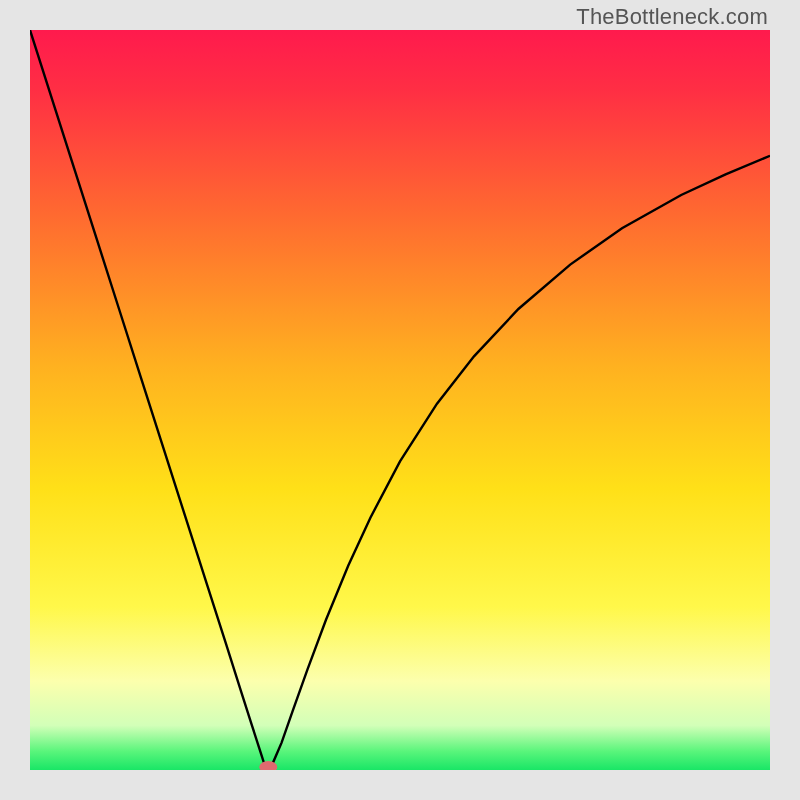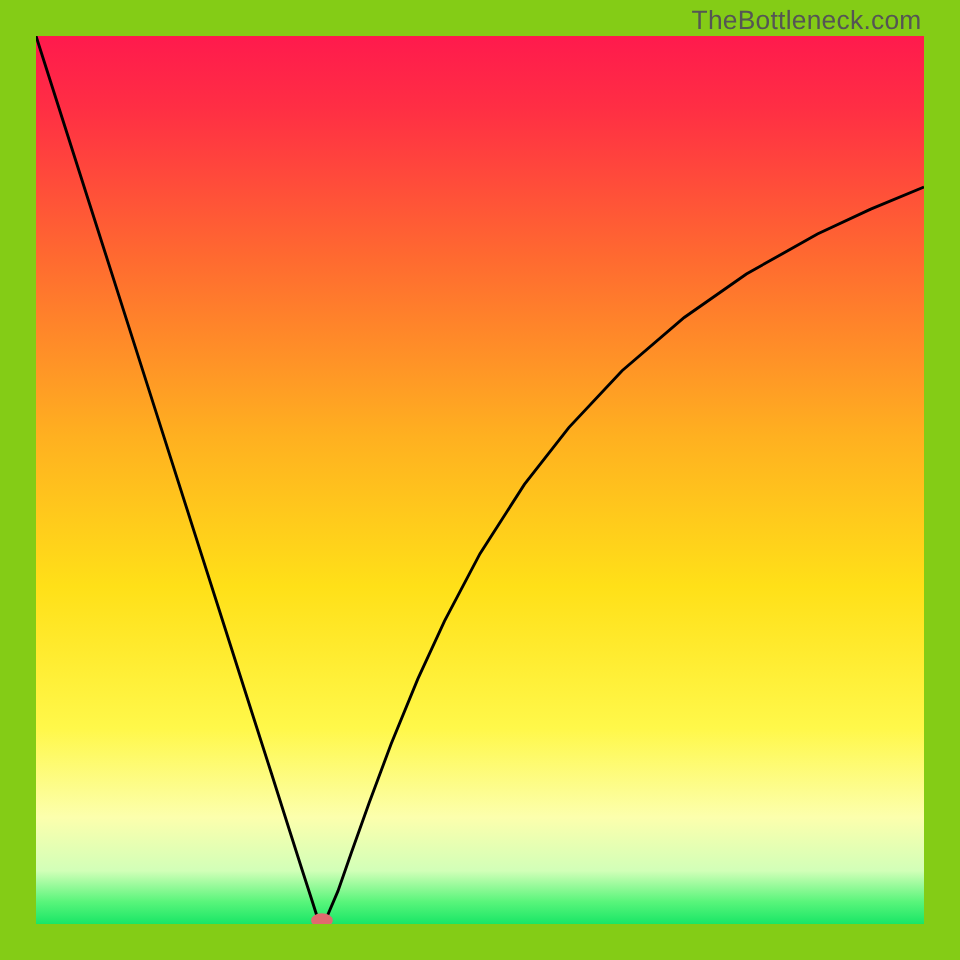--- a/index.html
+++ b/index.html
@@ -10,21 +10,21 @@
     background: #000;
     position: relative;
     font-family: Arial, Helvetica, sans-serif;
   }
   .frame {
     position: absolute;
     top: 0;
     left: 0;
     width: 800px;
     height: 800px;
-    background: #84cc16;
+    background: #e5e5e5;
   }
   .plot-area {
     position: absolute;
     top: 30px;
     left: 30px;
     width: 740px;
     height: 740px;
     overflow: hidden;
   }
   .gradient-bg {

